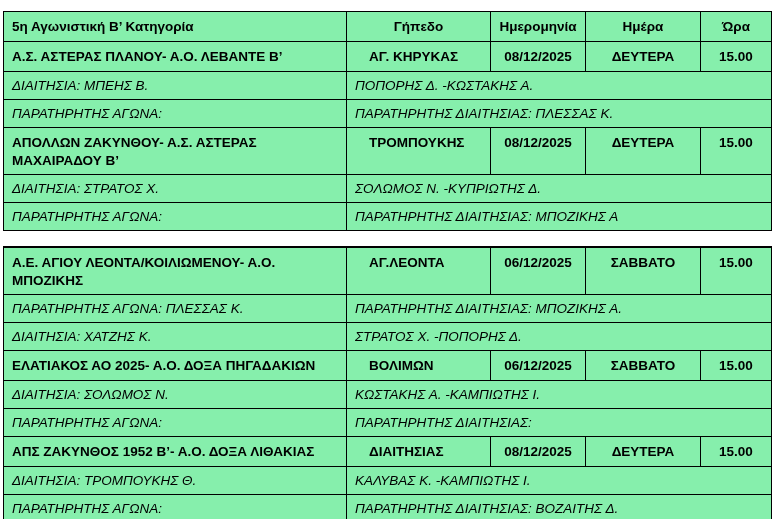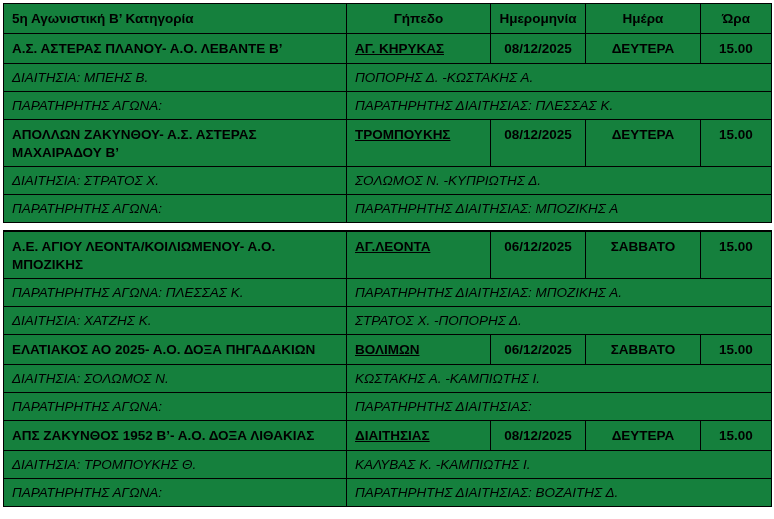--- a/index.html
+++ b/index.html
@@ -13,21 +13,22 @@
     color: #000000;
   }
   .page {
     padding: 3px 0 0 3px;
     width: 771px;
   }
   table.sched {
     border-collapse: collapse;
     table-layout: fixed;
     width: 768px;
-    background: #15803d;
+    background: #86efac;
+    margin-top: 8px;
   }
   table.sched.lower {
     border-top: 2px solid #000000;
   }
   table.sched td {
     border: 1px solid #000000;
     padding: 4px 8px;
     font-size: 13.5px;
     line-height: 18px;
     overflow: hidden;
@@ -36,21 +37,21 @@
   }
   tr.hdr { height: 30px; }
   tr.hdr td.title { font-weight: bold; }
   tr.hdr td.colhead { text-align: center; font-weight: bold; }
   tr.match { height: 30px; }
   tr.match td {
     font-weight: bold;
     vertical-align: top;
     padding-top: 6px;
   }
-  tr.match td.venue { padding-left: 8px; text-decoration: underline; }
+  tr.match td.venue { padding-left: 22px; }
   tr.match td.cent { text-align: center; }
   tr.off { height: 28px; font-style: italic; }
   tr.off td { font-weight: normal; }
   .block-gap {
     height: 7px;
     width: 768px;
     background: #ffffff;
   }
 </style>
 </head>

